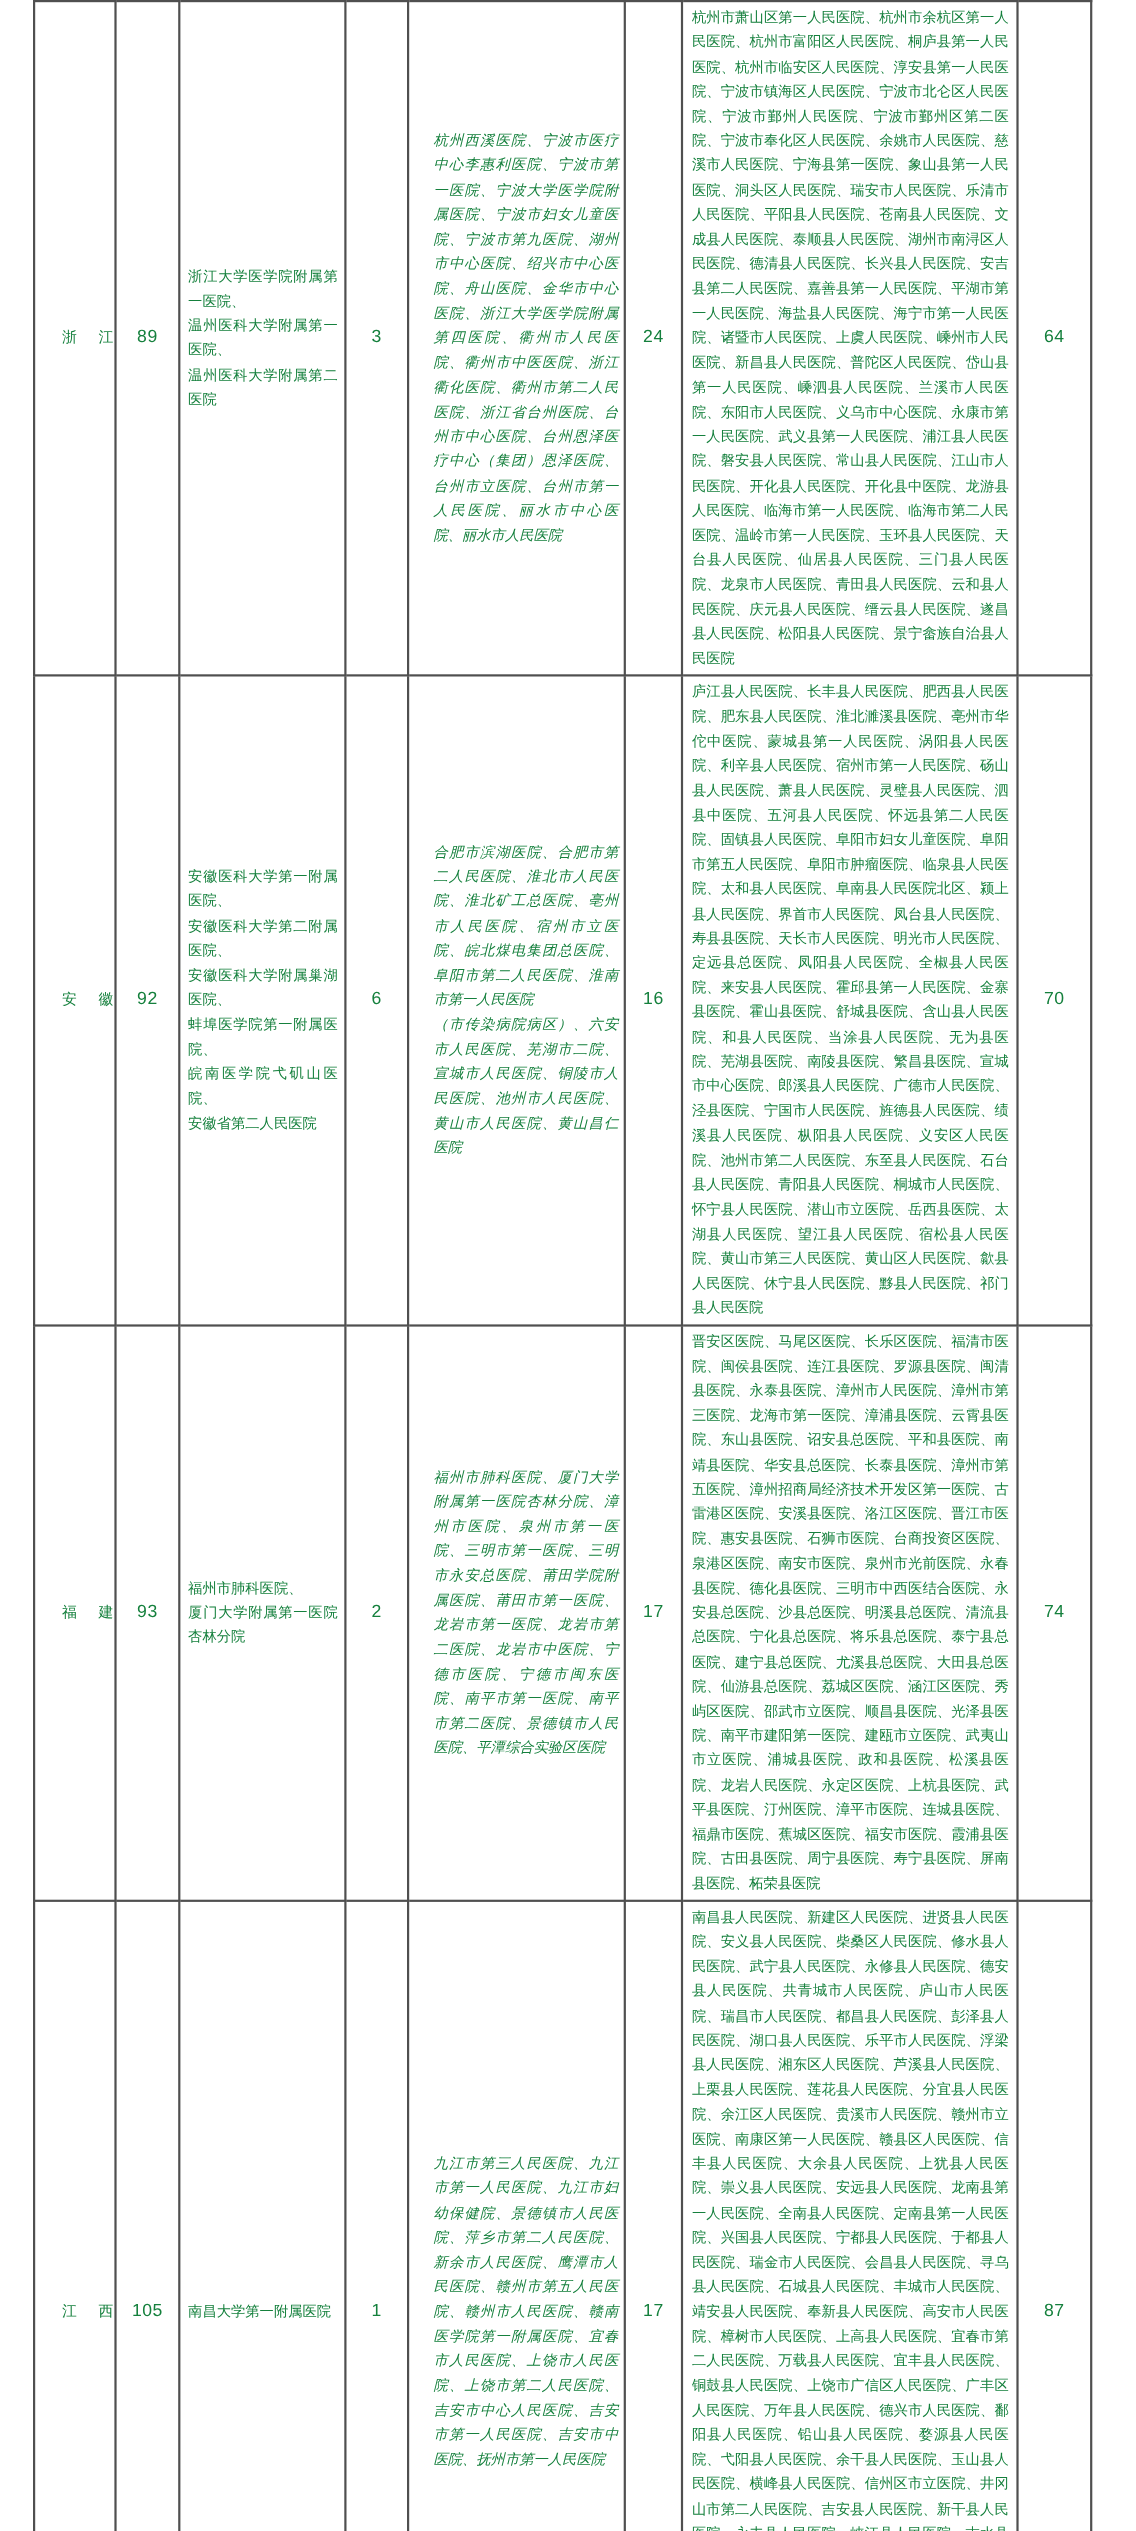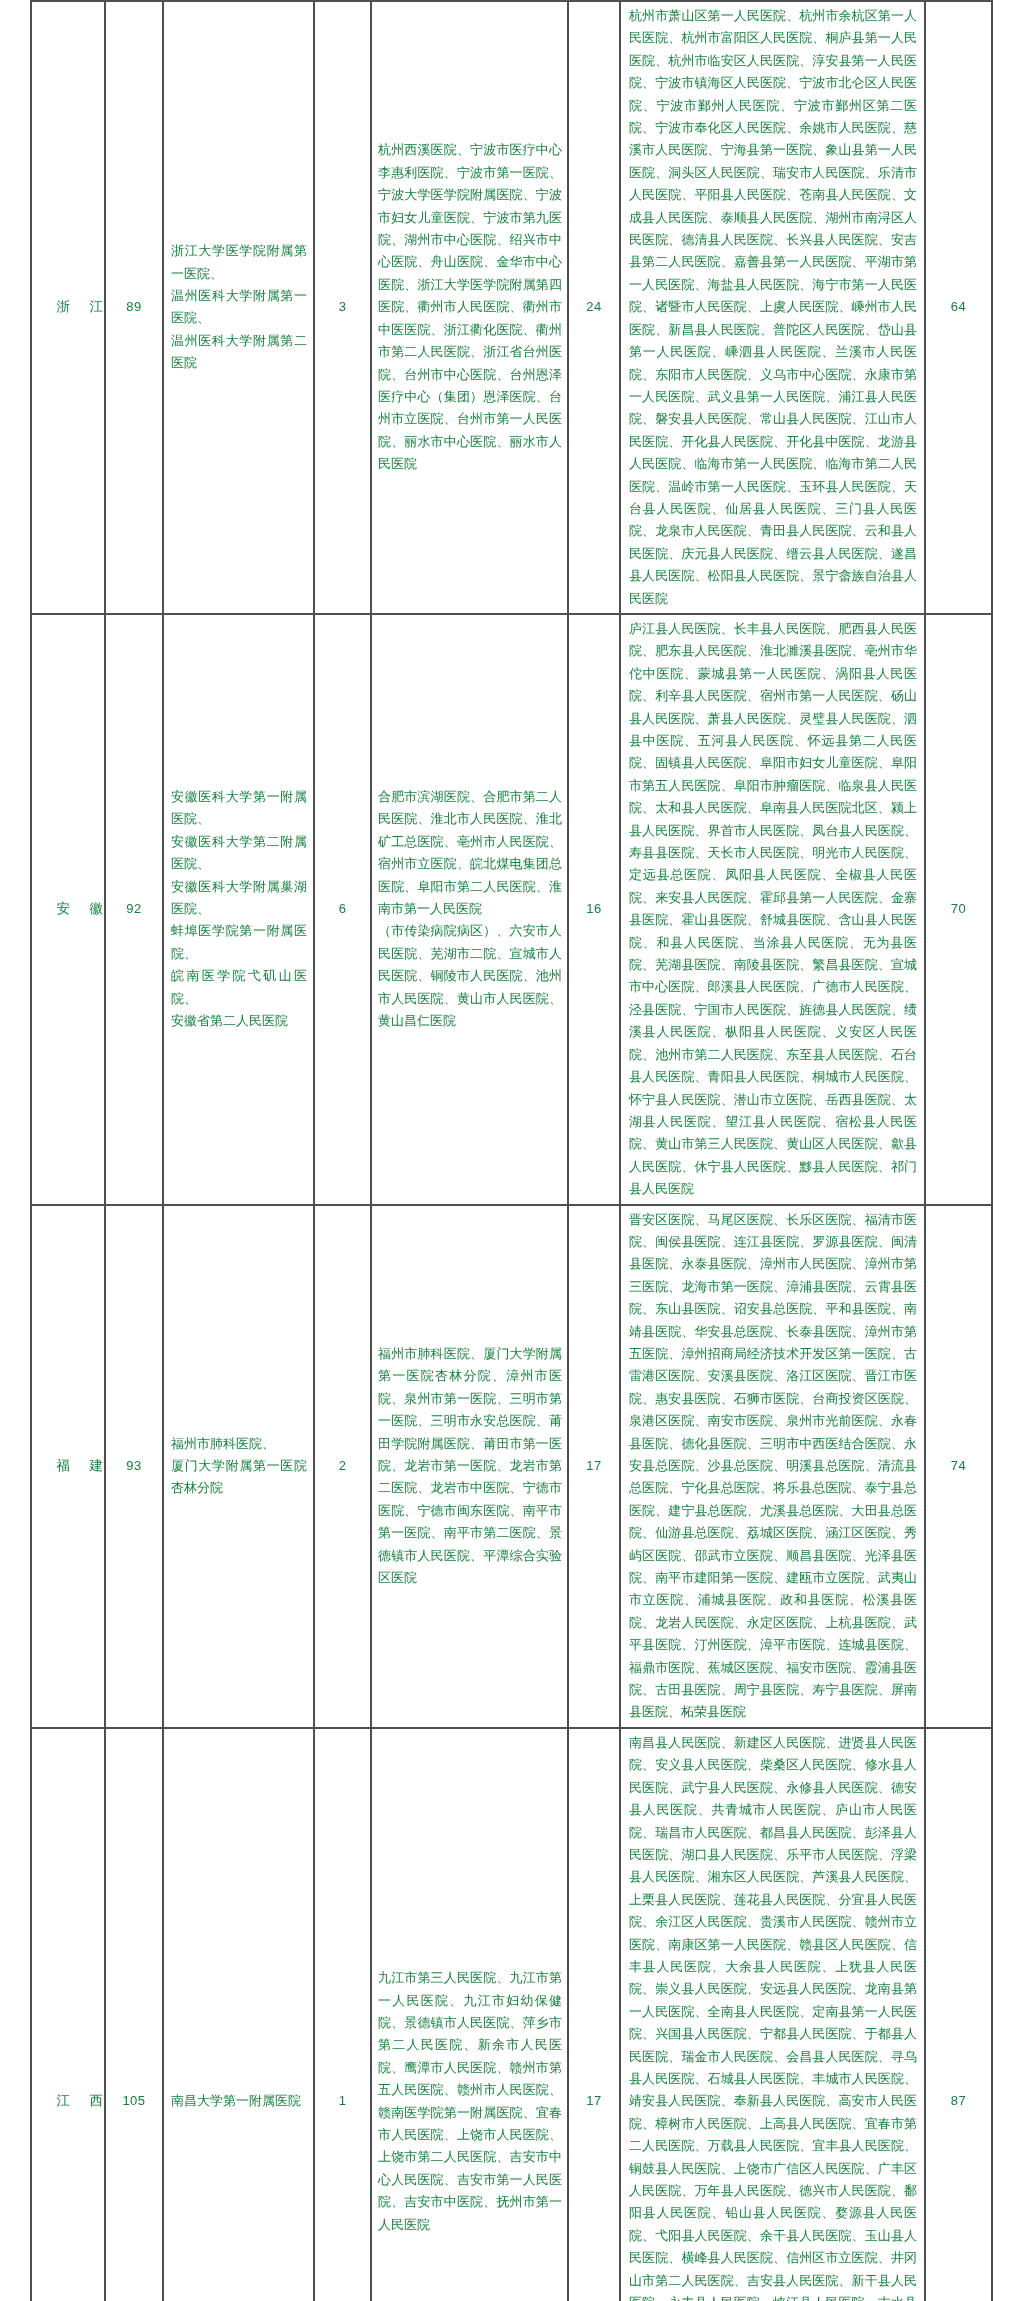--- a/index.html
+++ b/index.html
@@ -22,37 +22,38 @@
     vertical-align:middle;
     font-size:13px;
     line-height:22.4px;
     color:#15803d;
     overflow:hidden;
   }
   tr.r1{height:565px;}
   tr.r2{height:551px;}
   tr.r3{height:481px;}
   tr.r4{height:698px;}
-  td.cell-num{text-align:center;font-size:13px;letter-spacing:0.5px;}
+  td.cell-num{text-align:center;font-size:16px;letter-spacing:0.5px;}
   td.cell-prov{text-align:right;}
   .prov-label{
     display:inline-block;
     letter-spacing:1.45em;
     margin-right:-1.45em;
     white-space:nowrap;
     font-size:13.5px;
   }
   td.cell-list{
     text-align:justify;
     padding:4px 6px 4px 7px;
     margin-top:11px;
   }
   td.cell-list-sm{
     text-align:justify;
-    padding:4px 5px 4px 6px;
+    padding:4px 5px 4px 22px;
+    font-style:italic;
   }
   td.cell-list-lg{
     text-align:justify;
     padding:3px 7px 3px 8px;
   }
 </style>
 </head>
 <body>
 
 <table class="doc-table">

